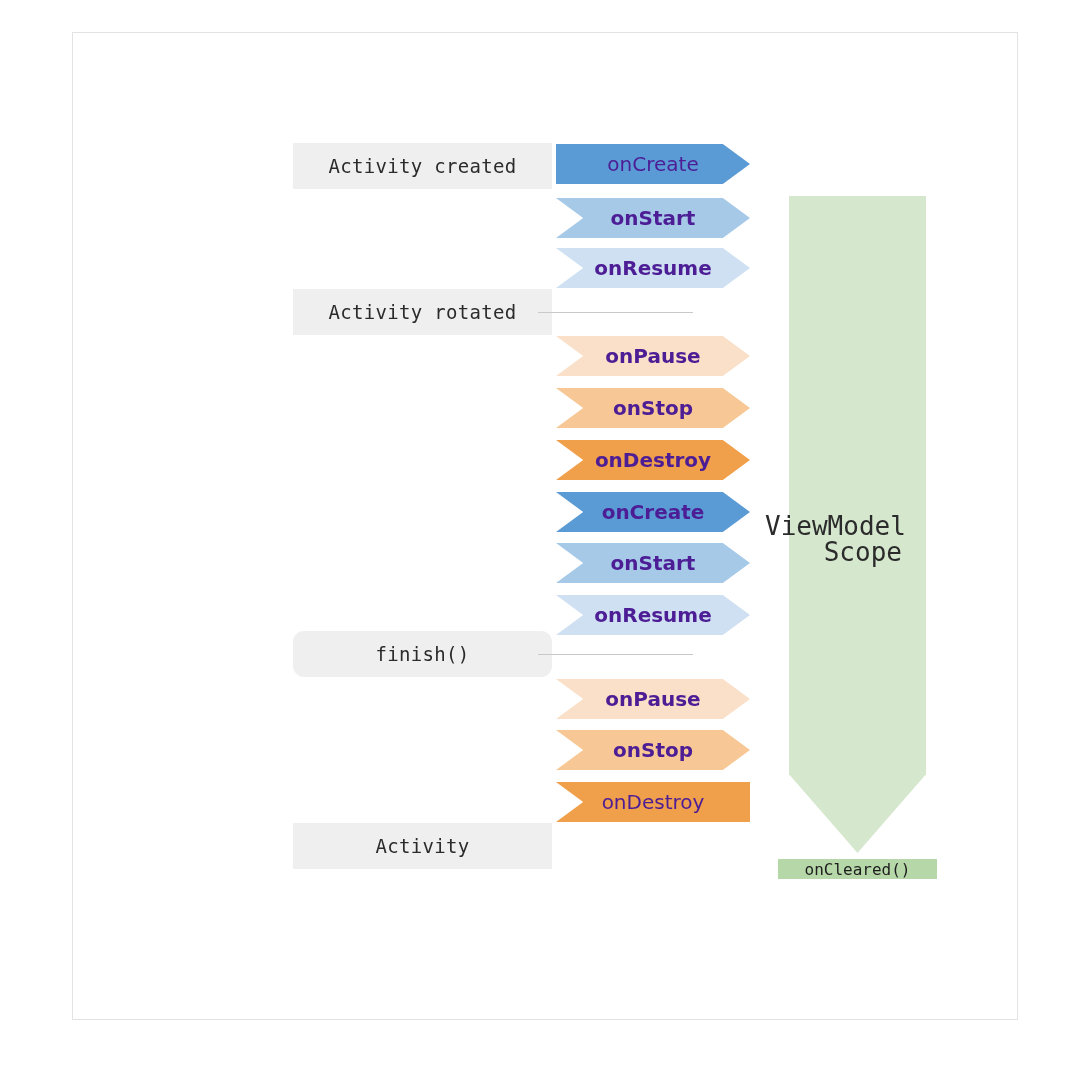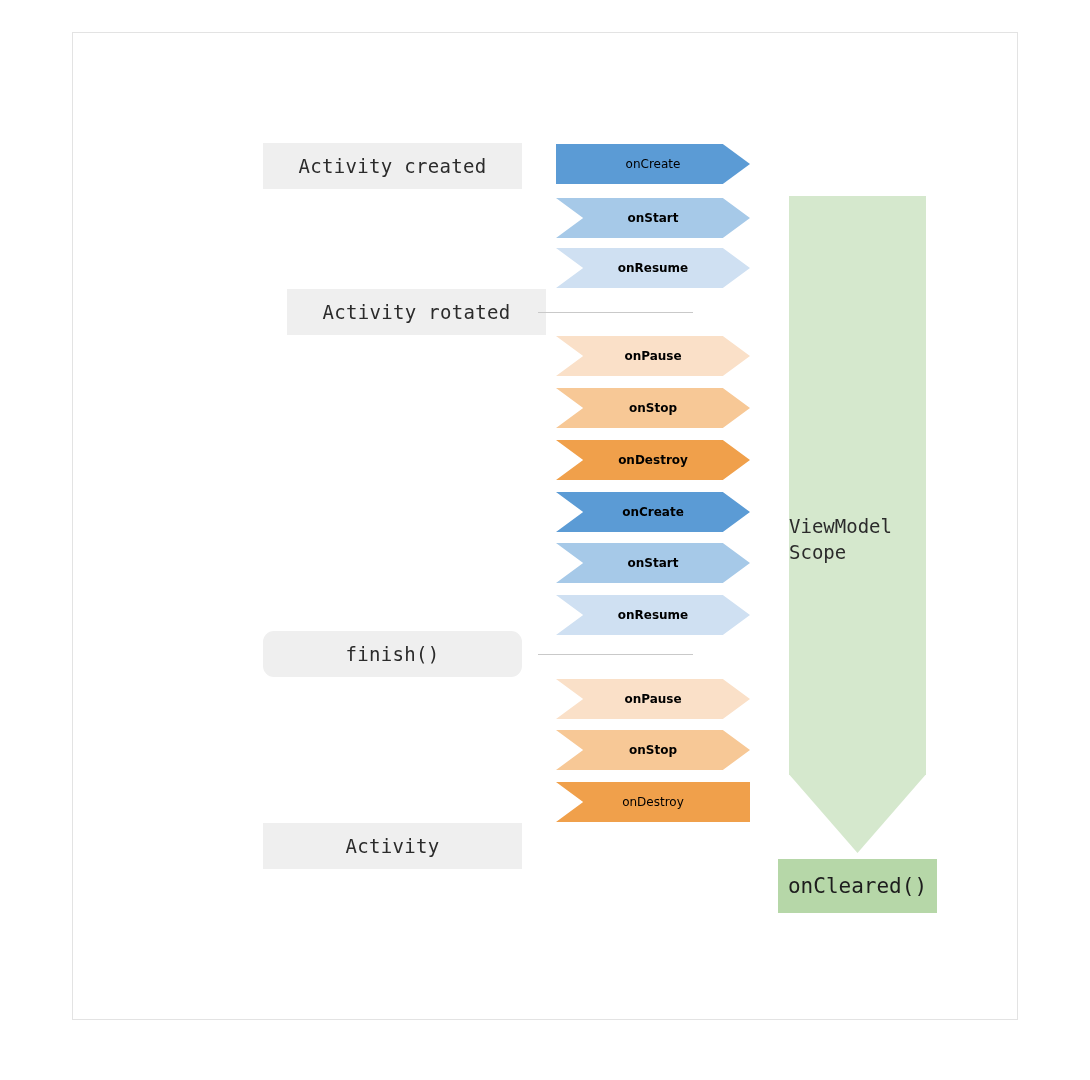--- a/index.html
+++ b/index.html
@@ -29,21 +29,21 @@
     width: 946px;
     height: 988px;
     border: 1px solid #e3e3e3;
     background: #ffffff;
     box-sizing: border-box;
   }
 
   
   .event-label {
     position: absolute;
-    left: 190px;
+    left: 220px;
     width: 259px;
     height: 46px;
     background: #efefef;
     display: flex;
     align-items: center;
     justify-content: center;
     font-family: "DejaVu Sans Mono", monospace;
     font-size: 19px;
     color: #2b2b2b;
     letter-spacing: 0.3px;
@@ -62,22 +62,22 @@
   
   .chev {
     position: absolute;
     left: 483px;
     width: 194px;
     height: 40px;
     display: flex;
     align-items: center;
     justify-content: center;
     font-family: "DejaVu Sans", sans-serif;
-    font-size: 12px;
-    color: #000000;
+    font-size: 20px;
+    color: #4c1d95;
     box-sizing: border-box;
   }
   .chev span { position: relative; z-index: 2; }
 
   
   .shape-both {          
     clip-path: polygon(0 0, 86% 0, 100% 50%, 86% 100%, 0 100%, 14% 50%);
     font-weight: bold;
   }
   .shape-point-right {   
@@ -101,55 +101,55 @@
     position: absolute;
     left: 716px;
     top: 163px;
     width: 137px;
     height: 657px;
     background: #d5e8cd;
     clip-path: polygon(0 0, 100% 0, 100% 88%, 50% 100%, 0 88%);
   }
   .vm-label {
     position: absolute;
-    left: 716px;
+    left: 692px;
     top: 480px;
     width: 137px;
-    text-align: left;
+    text-align: right;
     font-family: "DejaVu Sans Mono", monospace;
-    font-size: 19px;
+    font-size: 26px;
     line-height: 26px;
     color: #2b2b2b;
     white-space: pre-line;
   }
   .vm-cleared {
     position: absolute;
     left: 705px;
     top: 826px;
     width: 159px;
-    height: 54px;
+    height: 20px;
     background: #b6d7a8;
     display: flex;
     align-items: center;
     justify-content: center;
     font-family: "DejaVu Sans Mono", monospace;
-    font-size: 21px;
+    font-size: 16px;
     color: #1d1d1d;
     box-sizing: border-box;
   }
 </style>
 </head>
 <body>
 
 <div id="diagram-root">
   <div class="frame">
 
     <div id="labels-layer">
         <div class="event-label" style="top: 110px;">Activity created</div>
-        <div class="event-label" style="top: 256px; margin-left: 24px;">Activity rotated</div>
+        <div class="event-label" style="top: 256px;">Activity rotated</div>
         <div class="connector" style="top: 279px;"></div>
         <div class="event-label" style="top: 598px; border-radius: 11px;">finish()</div>
         <div class="connector" style="top: 621px;"></div>
         <div class="event-label" style="top: 790px;">Activity</div>
       </div>
     <div id="chevrons-layer">
         <div class="chev shape-point-right c-create" style="top: 111px;">
           <span>onCreate</span>
         </div>
         <div class="chev shape-both c-start" style="top: 165px;">

